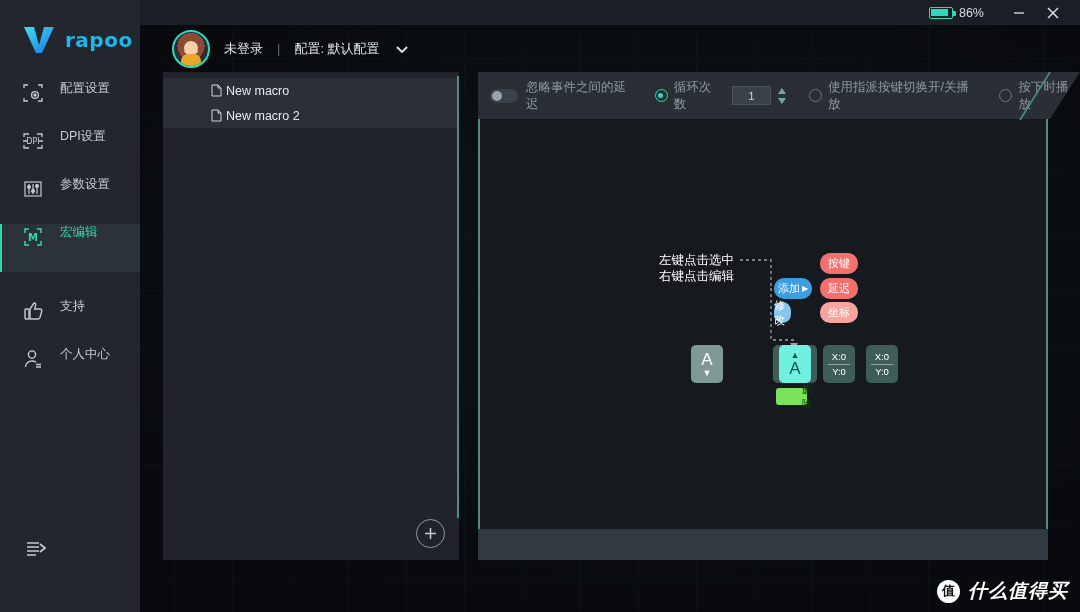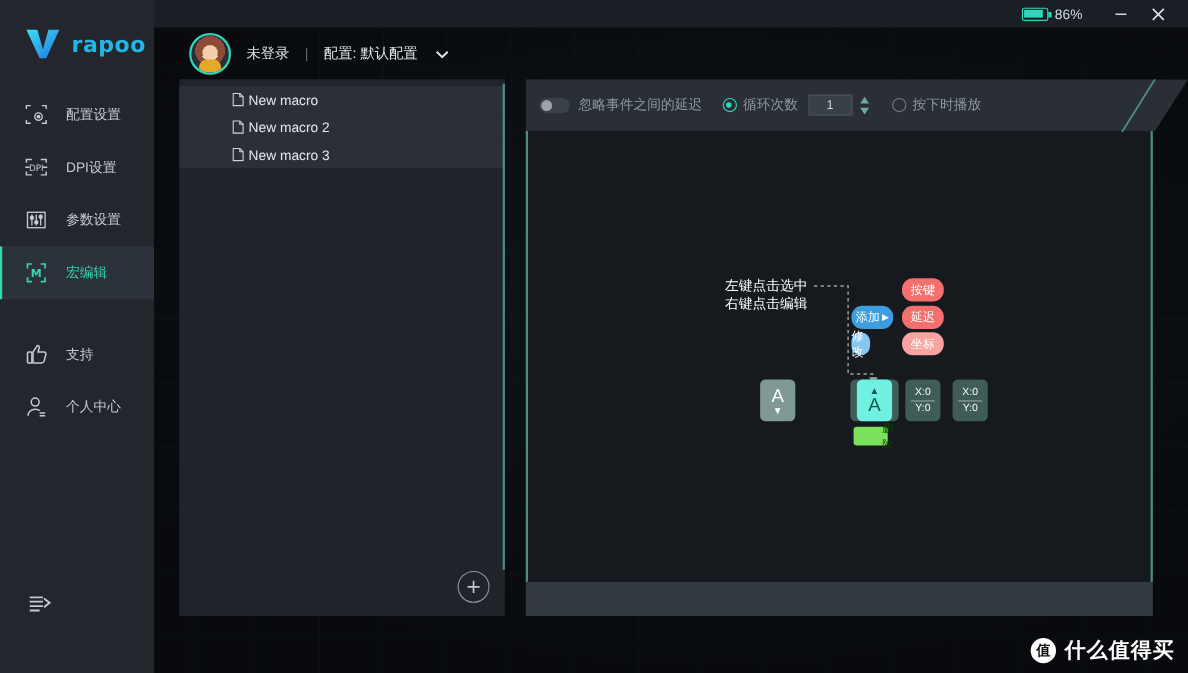--- a/index.html
+++ b/index.html
@@ -48,21 +48,21 @@
     background: #23272d;
   }
   .logo {
     height: 80px; display: flex; align-items: center; gap: 9px; padding-left: 22px;
   }
   .logo-text {
     color: #21b6e8; font-size: 20px; letter-spacing: .5px; font-weight: 700;
     font-family: "DejaVu Sans", sans-serif;
   }
   .nav-item {
-    height: 48px; display: flex; align-items: center; gap: 14px; padding-left: 20px;
+    height: 48px; display: flex; align-items: flex-start; gap: 14px; padding-left: 20px;
     color: #c3cad2; font-size: 12.5px; position: relative;
   }
   .nav-item .nic { width: 26px; height: 26px; display: flex; align-items: center; justify-content: center; }
   .nav-item.active { background: #2c323a; color: #35d6b0; }
   .nav-item.active::before {
     content: ""; position: absolute; left: 0; top: 0; bottom: 0; width: 2px; background: #35d6b0;
   }
   .nav-gap { height: 26px; }
   .collapse {
     position: absolute; left: 22px; bottom: 50px; width: 28px; height: 28px;
@@ -199,21 +199,21 @@
   .rp-edge-r { left: 1046px; }
 
   
   .wm {
     position: absolute; right: 12px; bottom: 8px; display: flex; align-items: center; gap: 8px;
   }
   .wm-badge {
     width: 23px; height: 23px; border-radius: 50%; background: #ffffff; color: #111;
     font-size: 13px; display: flex; align-items: center; justify-content: center; font-weight: 700;
   }
-  .wm-text { color: #ffffff; font-size: 19px; font-weight: 700; letter-spacing: 1px; }
+  .wm-text { color: #ffffff; font-size: 19px; font-weight: 700; letter-spacing: 1px; font-style: italic; }
 </style>
 </head>
 <body>
 
 <div id="app">
 
   <div class="titlebar">
     <div class="batt-wrap">
       <div class="batt">
           <i></i>
@@ -352,29 +352,20 @@
       </div>
       <div class="mrow">
         <span class="doc">
           <svg width="11" height="13" viewBox="0 0 11 13" fill="none" stroke="#cdd5dd" stroke-width="1">
               <path d="M1 1h6l3 3v8H1z"></path>
               <path d="M7 1v3h3"></path>
             </svg>
         </span>
         <span>New macro 2</span>
       </div>
-      <div class="mrow">
-        <span class="doc">
-          <svg width="11" height="13" viewBox="0 0 11 13" fill="none" stroke="#cdd5dd" stroke-width="1">
-              <path d="M1 1h6l3 3v8H1z"></path>
-              <path d="M7 1v3h3"></path>
-            </svg>
-        </span>
-        <span>New macro 3</span>
-      </div>
     </div>
     <div class="addbtn">
       <svg width="15" height="15" viewBox="0 0 15 15" stroke="#c2cad2" stroke-width="1.5">
           <path d="M7.5 2v11M2 7.5h11"></path>
         </svg>
     </div>
   </div>
   <div class="vscroll"></div>
 
   <div class="rightpanel"></div>
@@ -392,20 +383,24 @@
       <span class="numbox">1</span>
       <span class="spin">
         <svg width="10" height="7" viewBox="0 0 10 7">
             <path d="M5 0l4 6H1z" fill="#6fa89e"></path>
           </svg>
         <svg width="10" height="7" viewBox="0 0 10 7">
             <path d="M5 7L1 1h8z" fill="#6fa89e"></path>
           </svg>
       </span>
     </div>
+    <div class="tb-group" style="margin-left:22px">
+      <span class="radio"></span>
+      <span>使用指派按键切换开/关播放</span>
+    </div>
     <div class="tb-group" style="margin-left:20px">
       <span class="radio"></span>
       <span>按下时播放</span>
     </div>
   </div>
   <svg class="toolbar-edge" viewBox="0 0 36 48">
     <path d="M34 0 L4 48" stroke="#4f8d82" stroke-width="1.6" fill="none"></path>
   </svg>
 
   <div class="diagram">

